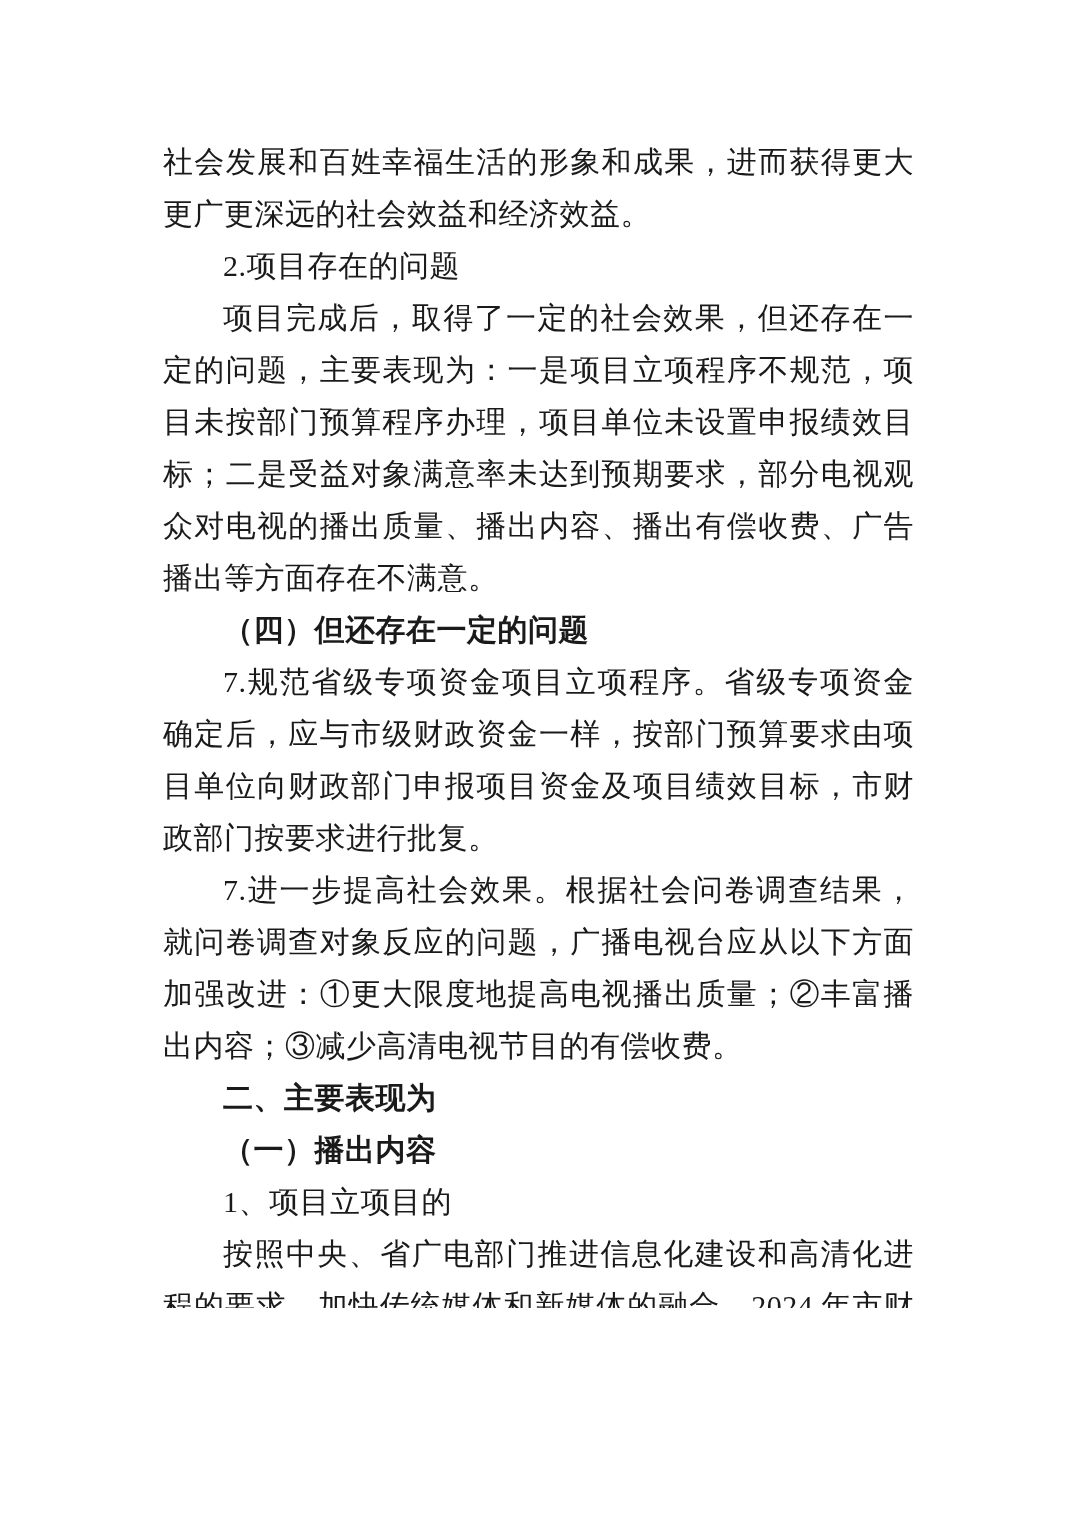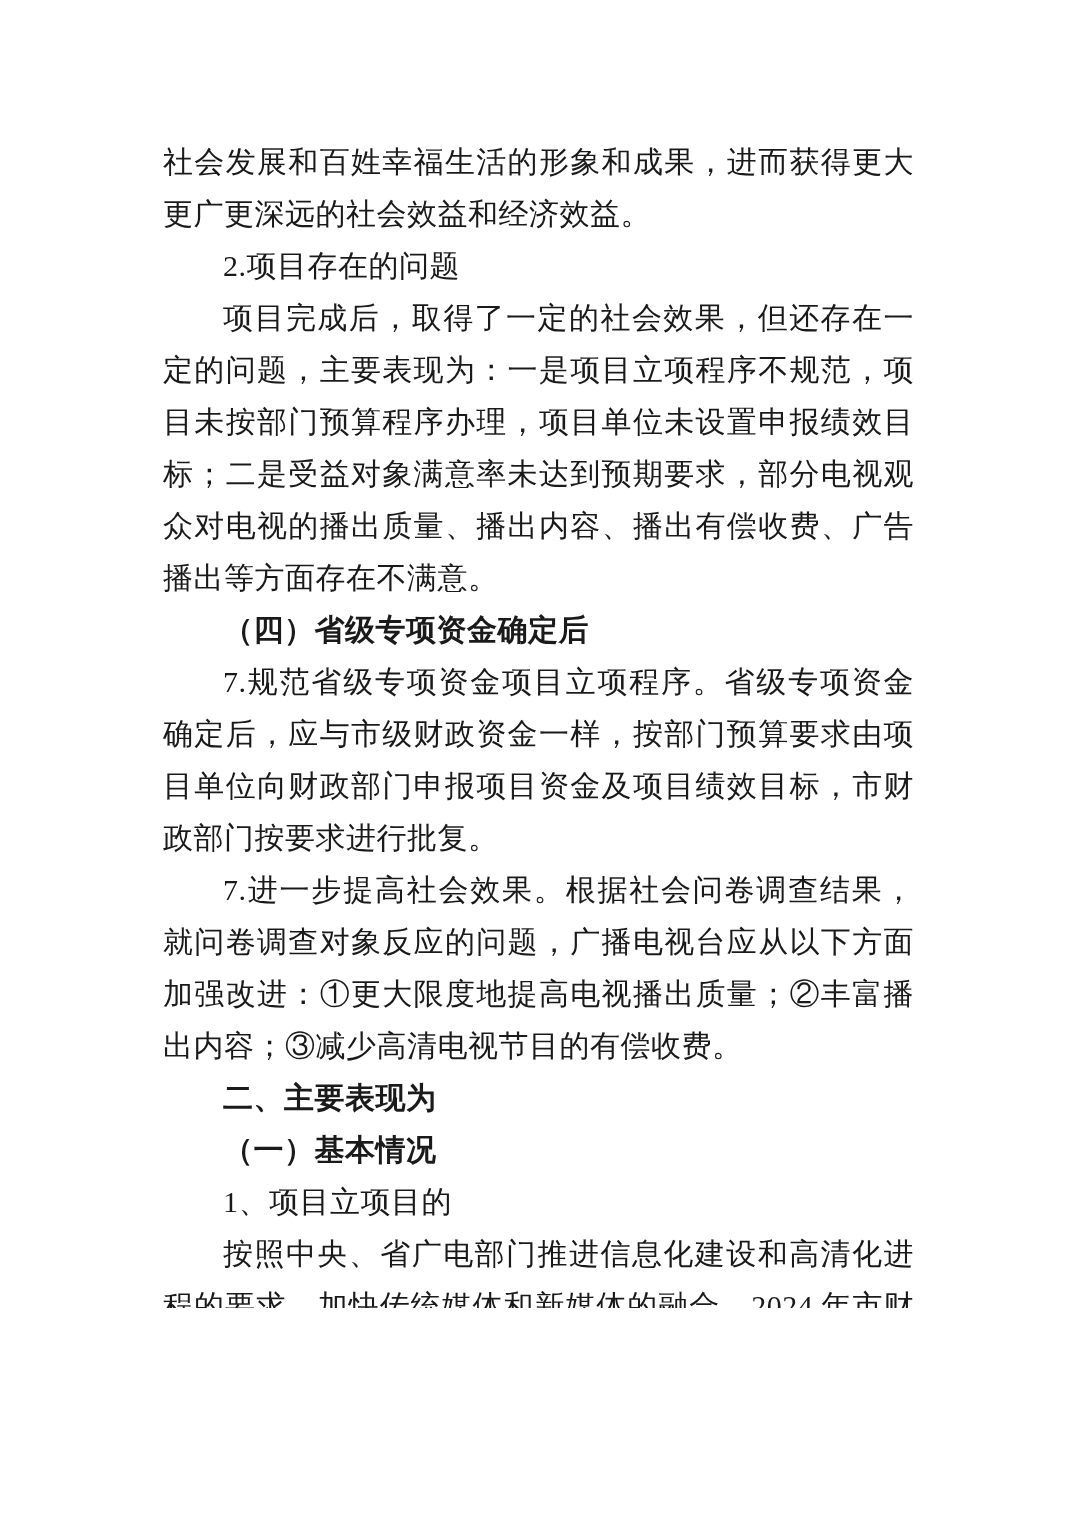--- a/index.html
+++ b/index.html
@@ -53,23 +53,23 @@
   }
 </style>
 </head>
 <body>
 
 <div class="page">
   <div class="content">
     <p class="p-cont">社会发展和百姓幸福生活的形象和成果，进而获得更大更广更深远的社会效益和经济效益。</p>
     <p class="h-sub">2.项目存在的问题</p>
     <p class="p-body">项目完成后，取得了一定的社会效果，但还存在一定的问题，主要表现为：一是项目立项程序不规范，项目未按部门预算程序办理，项目单位未设置申报绩效目标；二是受益对象满意率未达到预期要求，部分电视观众对电视的播出质量、播出内容、播出有偿收费、广告播出等方面存在不满意。</p>
-    <p class="h-bold">（四）省级专项资金确定后</p>
+    <p class="h-bold">（四）但还存在一定的问题</p>
     <p class="p-body">7.规范省级专项资金项目立项程序。省级专项资金确定后，应与市级财政资金一样，按部门预算要求由项目单位向财政部门申报项目资金及项目绩效目标，市财政部门按要求进行批复。</p>
     <p class="p-body">7.进一步提高社会效果。根据社会问卷调查结果，就问卷调查对象反应的问题，广播电视台应从以下方面加强改进：①更大限度地提高电视播出质量；②丰富播出内容；③减少高清电视节目的有偿收费。</p>
     <p class="h-bold">二、主要表现为</p>
-    <p class="h-bold">（一）基本情况</p>
+    <p class="h-bold">（一）播出内容</p>
     <p class="h-sub-spaced">1、项目立项目的</p>
     <p class="p-body">按照中央、省广电部门推进信息化建设和高清化进程的要求，加快传统媒体和新媒体的融合，2024 年市财政安排 1050 万资金用于潜江广播电视高清化建设，达到广播电视播出机构主频道全面实现高清化，提高广播电视采编播质量，</p>
   </div>
 
   <div class="footer">40</div>
 </div>
 
 </body></html>

